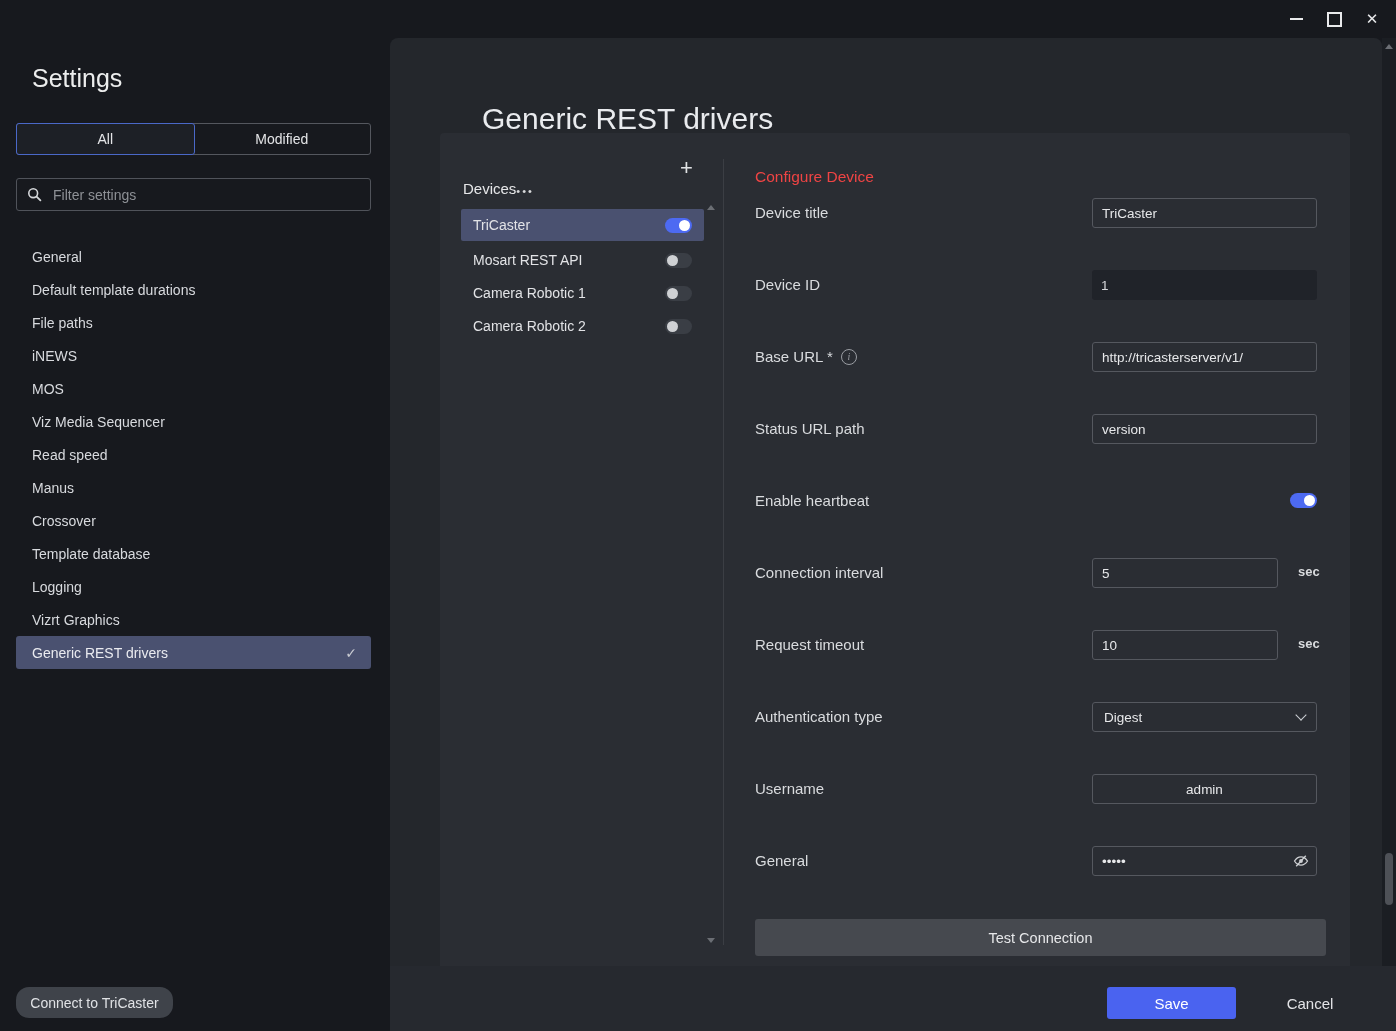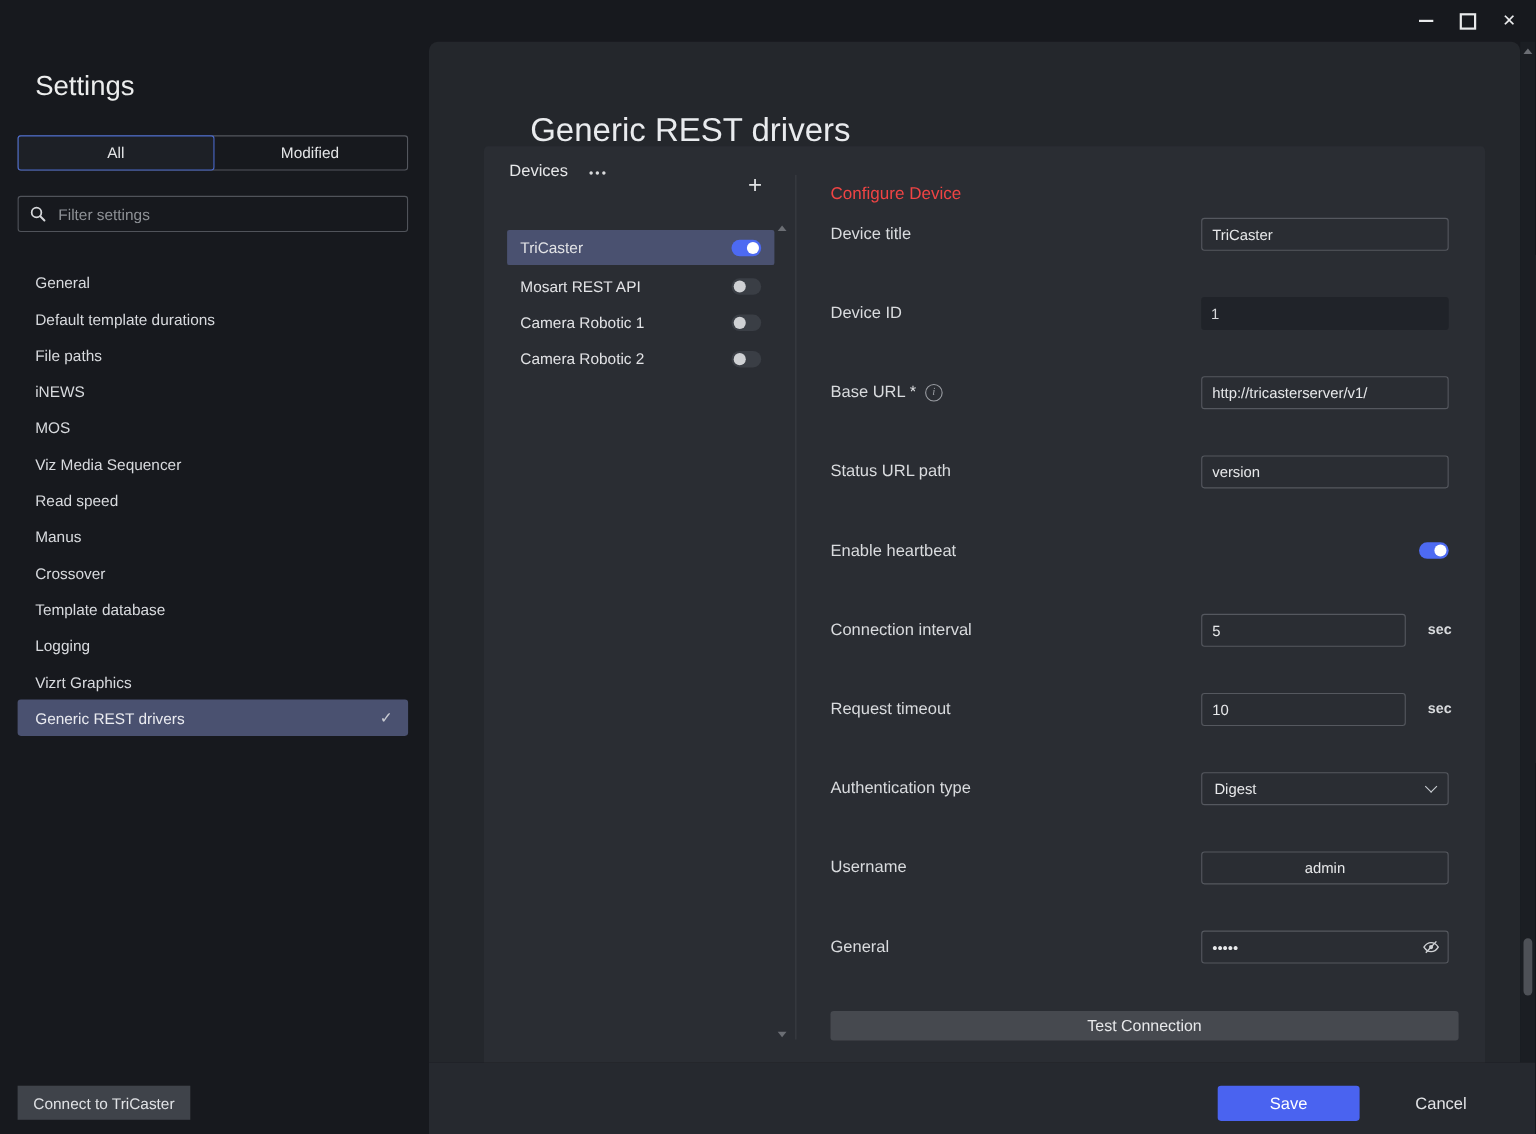--- a/index.html
+++ b/index.html
@@ -18,29 +18,29 @@
   .tabs{position:absolute;left:16px;top:123px;width:355px;height:32px;display:flex;border:1px solid #54575e;border-radius:3px;box-sizing:border-box;}
   .tab{flex:1;display:flex;align-items:center;justify-content:center;font-size:14px;color:#e4e5e7;box-sizing:border-box;}
   .tab.selected{border:1px solid #4a68c8;border-radius:3px;background:#1d2026;margin:-1px;z-index:2;}
   .filter{position:absolute;left:16px;top:178px;width:355px;height:33px;border:1px solid #50535a;border-radius:3px;box-sizing:border-box;display:flex;align-items:center;padding:0 10px;gap:9px;}
   .filter input{flex:1;background:transparent;border:none;outline:none;color:#cfd1d5;font-size:14px;}
   .filter input::placeholder{color:#8e9196;}
   .nav{position:absolute;left:16px;top:240px;width:355px;}
   .nav-item{height:33px;display:flex;align-items:center;padding:0 14px 0 16px;font-size:14px;color:#d8dade;border-radius:3px;cursor:default;}
   .nav-item.selected{background:#4a5170;color:#eaebf0;justify-content:space-between;}
   .check{color:#c9cbd2;font-size:14px;}
-  .connect-btn{position:absolute;left:16px;top:987px;width:157px;height:31px;background:#3f434a;border-radius:0;color:#e0e2e5;font-size:14px;display:flex;align-items:center;justify-content:center;cursor:default;}
+  .connect-btn{position:absolute;left:16px;top:987px;width:157px;height:31px;background:#3f434a;border-radius:13px;color:#e0e2e5;font-size:14px;display:flex;align-items:center;justify-content:center;cursor:default;}
 
   
   .main{position:absolute;left:390px;top:38px;width:992px;height:928px;background:#24272c;border-radius:8px 8px 0 0;}
   .main-title{position:absolute;left:92px;top:64px;font-size:30px;color:#e9ebee;font-weight:400;}
   .card{position:absolute;left:50px;top:95px;width:910px;height:833px;background:#2a2d33;border-radius:4px 4px 0 0;}
 
   
-  .devices-header{position:absolute;left:23px;top:14px;display:flex;align-items:flex-end;gap:19px;}
+  .devices-header{position:absolute;left:23px;top:47px;display:flex;align-items:flex-end;}
   .devices-label{font-size:15px;color:#e6e7e9;}
   .dots-icon{color:#d9dadc;font-size:11px;letter-spacing:2px;cursor:default;}
   .plus-icon{position:absolute;left:240px;top:22px;font-size:22px;font-weight:300;color:#e0e2e4;cursor:default;}
   .device-row{position:absolute;left:21px;width:243px;display:flex;align-items:center;justify-content:space-between;padding:0 12px;box-sizing:border-box;border-radius:2px;font-size:14px;color:#e2e3e6;cursor:default;}
   .device-row.selected{background:#4a5170;}
   .toggle{width:27px;height:15px;border-radius:8px;position:relative;flex:0 0 auto;cursor:default;}
   .toggle .knob{position:absolute;top:2px;width:11px;height:11px;border-radius:50%;}
   .toggle.on{background:#4d6af2;}
   .toggle.on .knob{right:2px;background:#ffffff;}
   .toggle.off{background:#3a3e45;}
@@ -56,21 +56,21 @@
   .text-input{position:absolute;left:652px;width:225px;height:30px;box-sizing:border-box;border:1px solid #55585f;border-radius:3px;background:transparent;color:#e7e8ea;font-size:13.5px;padding:0 9px;outline:none;font-family:"Liberation Sans",sans-serif;}
   .text-input.readonly{border:none;background:#202329;color:#d6d7da;}
   .text-input.short{width:186px;}
   .suffix{position:absolute;left:858px;font-size:13px;font-weight:bold;color:#d9dbde;}
   .select{position:absolute;left:652px;width:225px;height:30px;box-sizing:border-box;border:1px solid #55585f;border-radius:3px;display:flex;align-items:center;justify-content:space-between;padding:0 11px;font-size:13.5px;color:#e7e8ea;cursor:default;}
   .chevron{width:7px;height:7px;border-right:1.5px solid #ccd0d5;border-bottom:1.5px solid #ccd0d5;transform:rotate(45deg);margin-top:-4px;}
   .input-wrap{position:absolute;left:652px;width:225px;height:30px;}
   .input-wrap .text-input{position:absolute;left:0;top:0;width:100%;padding-right:30px;}
   .eye-icon{position:absolute;right:8px;top:7px;width:16px;height:16px;cursor:default;}
   .hb-toggle{position:absolute;left:850px;top:360px;}
-  .test-btn{position:absolute;left:315px;top:786px;width:571px;height:27px;background:#46494f;border-radius:3px;display:flex;align-items:center;justify-content:center;font-size:14.5px;color:#e7e8ea;cursor:default;}
+  .test-btn{position:absolute;left:315px;top:786px;width:571px;height:37px;background:#46494f;border-radius:3px;display:flex;align-items:center;justify-content:center;font-size:14.5px;color:#e7e8ea;cursor:default;}
 
   
   .vscroll{position:absolute;left:1382px;top:38px;width:14px;height:928px;background:#1b1e23;}
   .vscroll .tri-up{position:absolute;left:3px;top:6px;}
   .vscroll .thumb{position:absolute;left:3px;top:815px;width:8px;height:52px;background:#4e5157;border-radius:4px;}
   .dev-scroll-up{position:absolute;left:267px;top:72px;}
   .dev-scroll-down{position:absolute;left:267px;top:805px;}
 
   
   .footer{position:absolute;left:390px;top:966px;width:1006px;height:65px;background:#26292f;}

